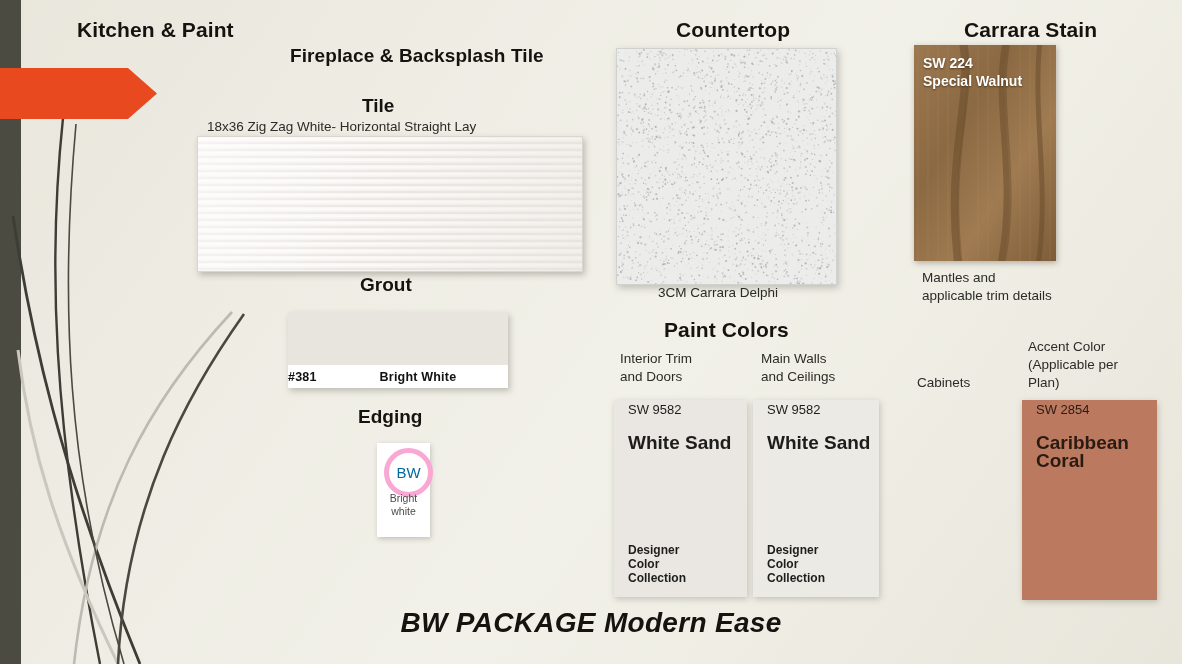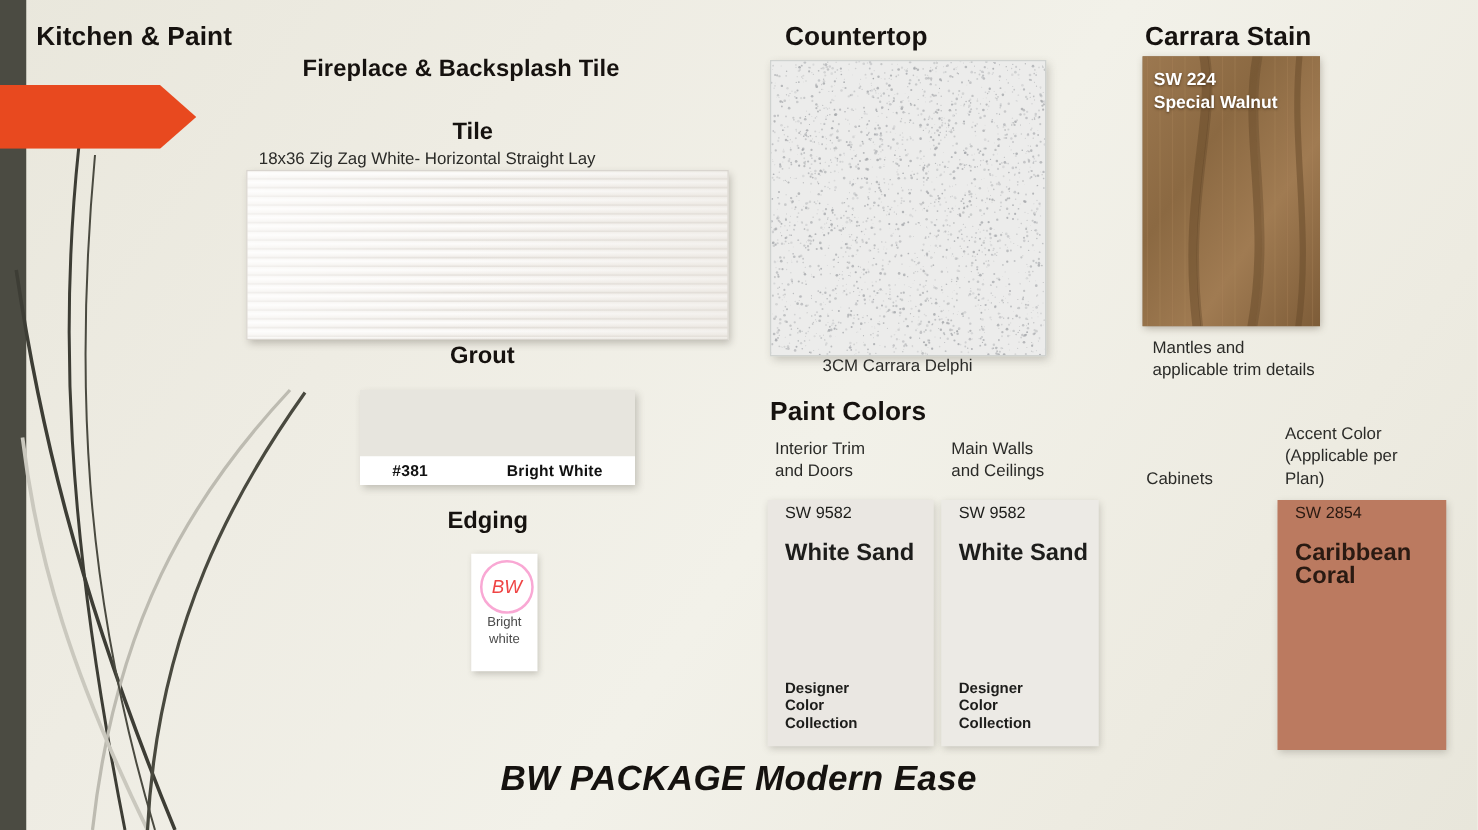--- a/index.html
+++ b/index.html
@@ -22,20 +22,21 @@
 
   
   .arrow{
     position:absolute;left:0;top:68px;width:157px;height:51px;
   }
 
   
   .h1{
     position:absolute;font-weight:bold;color:#16120f;
     letter-spacing:.1px;
+    margin-left:48px;
   }
   .h2{
     position:absolute;font-weight:bold;color:#16120f;
   }
   .cap{position:absolute;color:#2b2b28;}
 
   
   .tile-panel{
     position:absolute;left:197px;top:136px;width:384px;height:134px;
     background:
@@ -59,36 +60,36 @@
   
   .grout{
     position:absolute;left:288px;top:312px;width:220px;height:76px;
     background:#e7e5de;
     box-shadow:2px 3px 6px rgba(80,75,65,.3);
   }
   .grout-label{
     position:absolute;left:0;bottom:0;width:100%;height:23px;
     background:#ffffff;color:#111;
     font-size:12.5px;font-weight:bold;
-    display:flex;align-items:center;justify-content:center;
+    display:flex;align-items:center;
     letter-spacing:.2px;
     gap:28px;
   }
 
   
   .edging{
     position:absolute;left:377px;top:443px;width:53px;height:94px;
     background:#ffffff;
     box-shadow:1px 2px 5px rgba(80,75,65,.28);
   }
   .edge-circle{
     position:absolute;left:7px;top:5px;width:39px;height:39px;
-    border:2px solid #f9a8d4;border-radius:50%;
+    border:5px solid #f9a8d4;border-radius:50%;
     display:flex;align-items:center;justify-content:center;
-    font-size:15px;color:#ef4444;font-style:italic;
+    font-size:15px;color:#0369a1;
   }
   .edge-text{
     position:absolute;left:0;top:49px;width:100%;
     text-align:center;font-size:10.5px;color:#4a4a4a;line-height:13px;
   }
 
   
   .counter{
     position:absolute;left:616px;top:48px;width:219px;height:235px;
     background:#e9e9e7;

